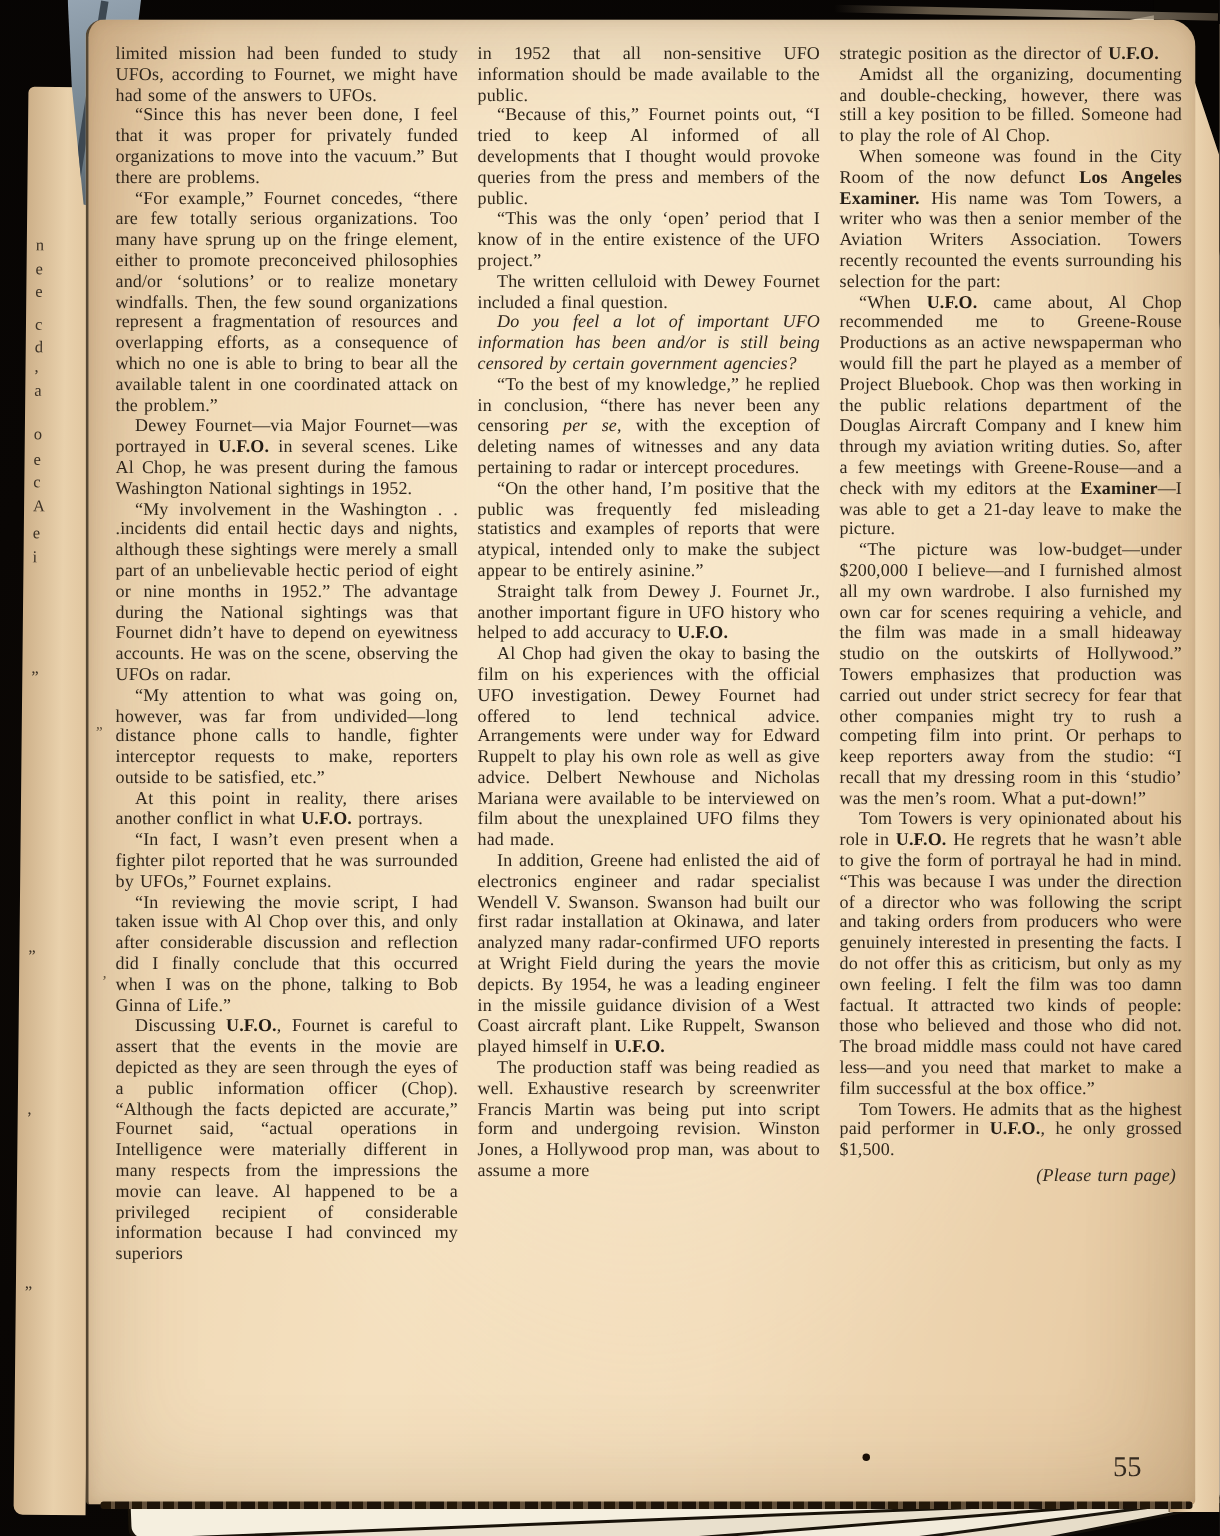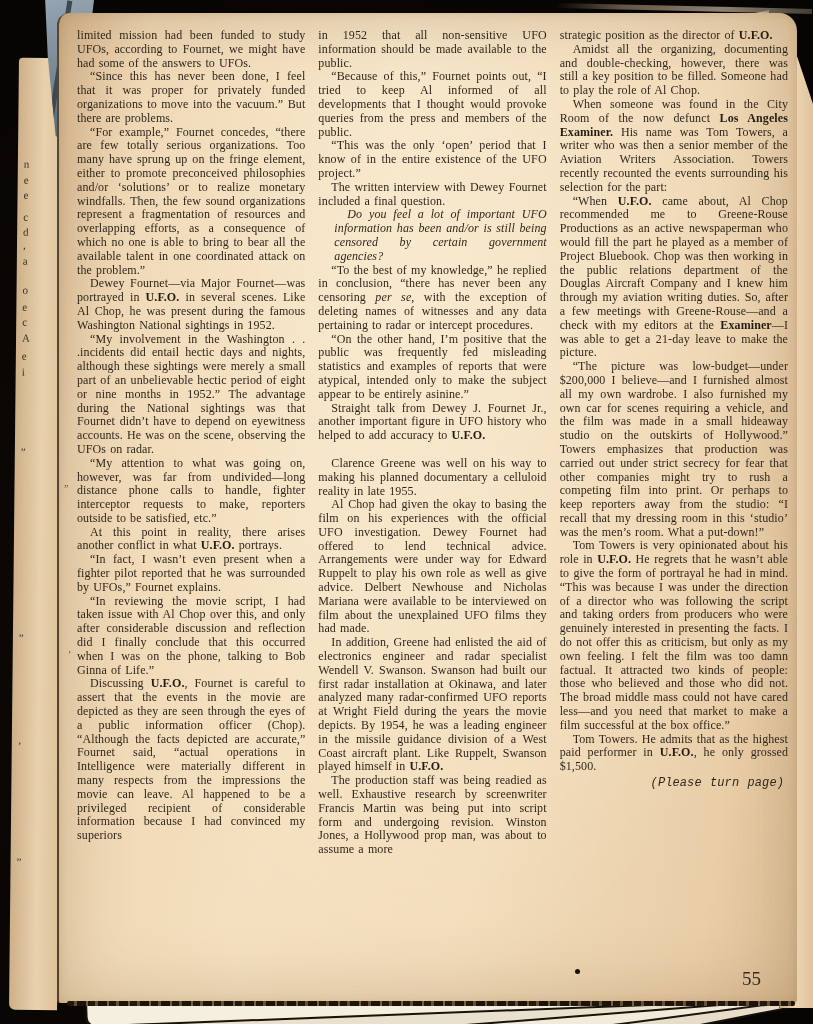--- a/index.html
+++ b/index.html
@@ -51,23 +51,23 @@
     background:repeating-linear-gradient(90deg,#241809 0 7px,#63503a 7px 10px,#1d1309 10px 19px,#75614a 19px 21px);}
 
   
   .columns{position:absolute;left:18px;right:9px;top:16px;bottom:34px;
     display:flex;gap:13px;overflow:hidden;justify-content:flex-end;}
   .col{flex:1 1 0;min-width:0;color:var(--ink,#2f261c);
     font-size:12px;line-height:13.8px;text-align:justify;
     word-spacing:1px;letter-spacing:.1px;}
   .para{margin:0;}
   .p-indent{text-indent:13px;}
-  .p-italic{font-style:italic;margin-left:16px;}
+  .p-italic{font-style:italic;}
   .p-gap{margin-top:14px;}
-  .p-right{text-align:right;text-indent:0;padding-right:4px;margin-top:3px;font-family:Liberation Mono, monospace;}
+  .p-right{text-align:right;text-indent:0;padding-right:4px;margin-top:3px;}
   .bold{font-weight:bold;color:#251d14;}
   .ital{font-style:italic;}
 
   .page-number{position:absolute;right:36px;bottom:13px;font-size:19px;color:#352b20;}
   .mfrag{position:absolute;font-size:10px;color:rgba(55,44,30,.8);}
   .ink-speck{position:absolute;left:516px;top:956px;width:5px;height:5px;border-radius:50%;background:#190f07;}
 </style>
 </head>
 <body>
 
@@ -157,26 +157,25 @@
           <p class="para p-indent"><span>“My attention to what was going on, however, was far from undivided—long distance phone calls to handle, fighter interceptor requests to make, reporters outside to be satisfied, etc.”</span></p>
           <p class="para p-indent"><span>At this point in reality, there arises another conflict in what </span><span class="bold">U.F.O.</span><span> portrays.</span></p>
           <p class="para p-indent"><span>“In fact, I wasn’t even present when a fighter pilot reported that he was surrounded by UFOs,” Fournet explains.</span></p>
           <p class="para p-indent"><span>“In reviewing the movie script, I had taken issue with Al Chop over this, and only after considerable discussion and reflection did I finally conclude that this occurred when I was on the phone, talking to Bob Ginna of Life.”</span></p>
           <p class="para p-indent"><span>Discussing </span><span class="bold">U.F.O.</span><span>, Fournet is careful to assert that the events in the movie are depicted as they are seen through the eyes of a public information officer (Chop). “Although the facts depicted are accurate,” Fournet said, “actual operations in Intelligence were materially different in many respects from the impressions the movie can leave. Al happened to be a privileged recipient of considerable information because I had convinced my superiors</span></p>
         </div>
       <div class="col">
           <p class="para"><span>in 1952 that all non-sensitive UFO information should be made available to the public.</span></p>
           <p class="para p-indent"><span>“Because of this,” Fournet points out, “I tried to keep Al informed of all developments that I thought would provoke queries from the press and members of the public.</span></p>
           <p class="para p-indent"><span>“This was the only ‘open’ period that I know of in the entire existence of the UFO project.”</span></p>
-          <p class="para p-indent"><span>The written interview with Dewey Fournet included a final question.</span></p>
+          <p class="para p-indent"><span>The written celluloid with Dewey Fournet included a final question.</span></p>
           <p class="para p-indent p-italic"><span>Do you feel a lot of important UFO information has been and/or is still being censored by certain government agencies?</span></p>
           <p class="para p-indent"><span>“To the best of my knowledge,” he replied in conclusion, “there has never been any censoring </span><span class="ital">per se</span><span>, with the exception of deleting names of witnesses and any data pertaining to radar or intercept procedures.</span></p>
           <p class="para p-indent"><span>“On the other hand, I’m positive that the public was frequently fed misleading statistics and examples of reports that were atypical, intended only to make the subject appear to be entirely asinine.”</span></p>
           <p class="para p-indent"><span>Straight talk from Dewey J. Fournet Jr., another important figure in UFO history who helped to add accuracy to </span><span class="bold">U.F.O.</span></p>
-          <p class="para p-indent p-gap"><span>Clarence Greene was well on his way to making his planned documentary a celluloid reality in late 1955.</span></p>
           <p class="para p-indent"><span>Al Chop had given the okay to basing the film on his experiences with the official UFO investigation. Dewey Fournet had offered to lend technical advice. Arrangements were under way for Edward Ruppelt to play his own role as well as give advice. Delbert Newhouse and Nicholas Mariana were available to be interviewed on film about the unexplained UFO films they had made.</span></p>
           <p class="para p-indent"><span>In addition, Greene had enlisted the aid of electronics engineer and radar specialist Wendell V. Swanson. Swanson had built our first radar installation at Okinawa, and later analyzed many radar-confirmed UFO reports at Wright Field during the years the movie depicts. By 1954, he was a leading engineer in the missile guidance division of a West Coast aircraft plant. Like Ruppelt, Swanson played himself in </span><span class="bold">U.F.O.</span></p>
           <p class="para p-indent"><span>The production staff was being readied as well. Exhaustive research by screenwriter Francis Martin was being put into script form and undergoing revision. Winston Jones, a Hollywood prop man, was about to assume a more</span></p>
         </div>
       <div class="col">
           <p class="para"><span>strategic position as the director of </span><span class="bold">U.F.O.</span></p>
           <p class="para p-indent"><span>Amidst all the organizing, documenting and double-checking, however, there was still a key position to be filled. Someone had to play the role of Al Chop.</span></p>
           <p class="para p-indent"><span>When someone was found in the City Room of the now defunct </span><span class="bold">Los Angeles Examiner.</span><span> His name was Tom Towers, a writer who was then a senior member of the Aviation Writers Association. Towers recently recounted the events surrounding his selection for the part:</span></p>
           <p class="para p-indent"><span>“When </span><span class="bold">U.F.O.</span><span> came about, Al Chop recommended me to Greene-Rouse Productions as an active newspaperman who would fill the part he played as a member of Project Bluebook. Chop was then working in the public relations department of the Douglas Aircraft Company and I knew him through my aviation writing duties. So, after a few meetings with Greene-Rouse—and a check with my editors at the </span><span class="bold">Examiner</span><span>—I was able to get a 21-day leave to make the picture.</span></p>
           <p class="para p-indent"><span>“The picture was low-budget—under $200,000 I believe—and I furnished almost all my own wardrobe. I also furnished my own car for scenes requiring a vehicle, and the film was made in a small hideaway studio on the outskirts of Hollywood.” Towers emphasizes that production was carried out under strict secrecy for fear that other companies might try to rush a competing film into print. Or perhaps to keep reporters away from the studio: “I recall that my dressing room in this ‘studio’ was the men’s room. What a put-down!”</span></p>

